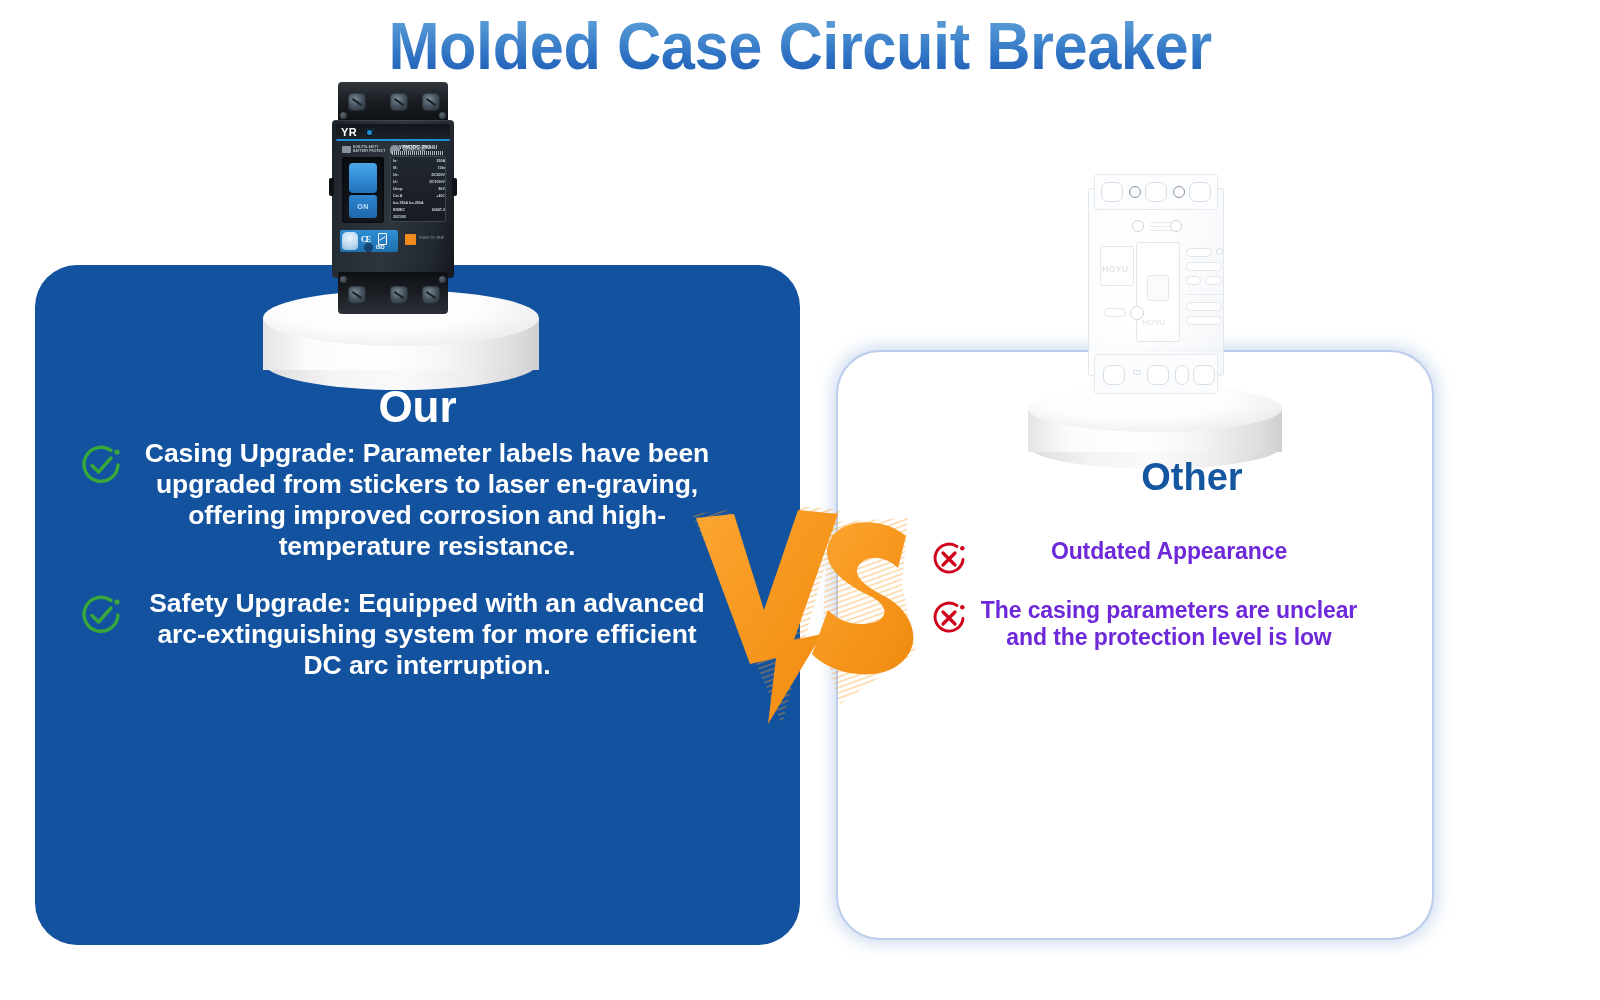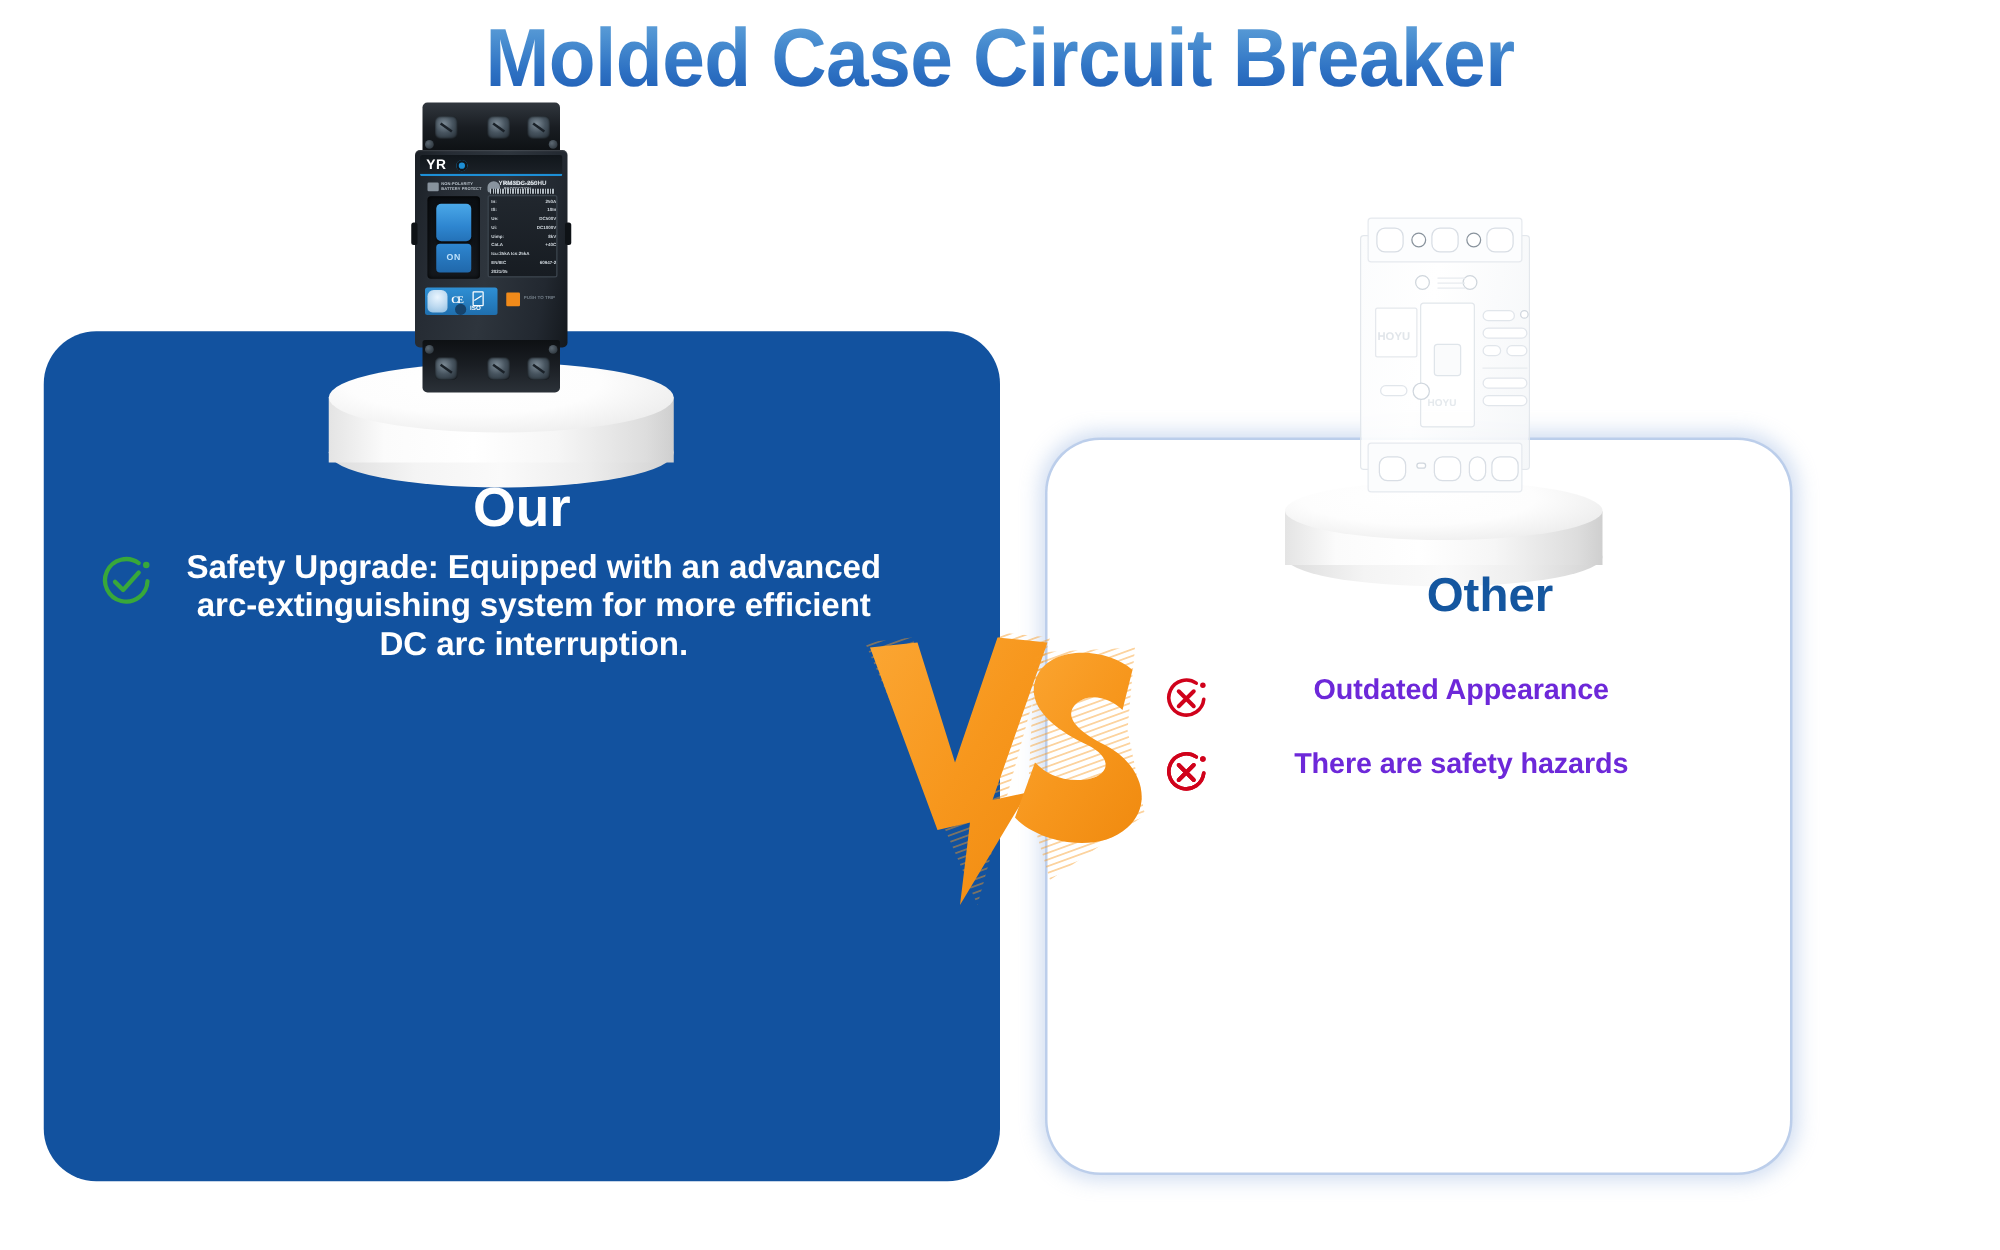--- a/index.html
+++ b/index.html
@@ -389,20 +389,30 @@
   <div class="gh-pill" style="left:98px; top:148px; width:36px;"></div>
   <div class="gh-pill" style="left:16px; top:140px; width:22px;"></div>
   <div class="gh-term-sm" style="left:42px; top:138px; width:14px; height:14px;"></div>
 </div>
 
 <div id="heading-our">Our</div>
 <div id="heading-other">Other</div>
 
 <div id="list-our">
 
+  <div class="our-row">
+    <div class="our-icon">
+      <svg viewBox="0 0 46 46" width="46" height="46">
+        <path d="M33 8.5 A17 17 0 1 0 40 23" fill="none" stroke="#38a83a" stroke-width="3.4" stroke-linecap="round"></path>
+        <circle cx="39" cy="10" r="2.6" fill="#38a83a"></circle>
+        <path d="M14 23.5 L20.5 30 L33 16" fill="none" stroke="#38a83a" stroke-width="3.4" stroke-linecap="round" stroke-linejoin="round"></path>
+      </svg>
+    </div>
+    <div class="our-text">Casing Upgrade: Parameter labels have been upgraded from stickers to laser en-graving, offering improved corrosion and high-temperature resistance.</div>
+  </div>
 
   <div class="our-row">
     <div class="our-icon">
       <svg viewBox="0 0 46 46" width="46" height="46">
         <path d="M33 8.5 A17 17 0 1 0 40 23" fill="none" stroke="#38a83a" stroke-width="3.4" stroke-linecap="round"></path>
         <circle cx="39" cy="10" r="2.6" fill="#38a83a"></circle>
         <path d="M14 23.5 L20.5 30 L33 16" fill="none" stroke="#38a83a" stroke-width="3.4" stroke-linecap="round" stroke-linejoin="round"></path>
       </svg>
     </div>
     <div class="our-text">Safety Upgrade: Equipped with an advanced arc-extinguishing system for more efficient DC arc interruption.</div>
@@ -422,32 +432,23 @@
   </div>
 
   <div class="other-row">
     <div class="other-icon">
       <svg viewBox="0 0 38 38" width="38" height="38">
         <path d="M27 6.5 A14 14 0 1 0 33 19.5" fill="none" stroke="#d0021b" stroke-width="2.9" stroke-linecap="round"></path>
         <circle cx="32.3" cy="8.2" r="2.2" fill="#d0021b"></circle>
         <path d="M13 13 L25 25 M25 13 L13 25" fill="none" stroke="#d0021b" stroke-width="3.2" stroke-linecap="round"></path>
       </svg>
     </div>
-  </div>
-
-  <div class="other-row">
-    <div class="other-icon">
-      <svg viewBox="0 0 38 38" width="38" height="38">
-        <path d="M27 6.5 A14 14 0 1 0 33 19.5" fill="none" stroke="#d0021b" stroke-width="2.9" stroke-linecap="round"></path>
-        <circle cx="32.3" cy="8.2" r="2.2" fill="#d0021b"></circle>
-        <path d="M13 13 L25 25 M25 13 L13 25" fill="none" stroke="#d0021b" stroke-width="3.2" stroke-linecap="round"></path>
-      </svg>
-    </div>
-    <div class="other-text">There are safety hazards</div>
-  </div>
+    <div class="other-text">The casing parameters are unclear and the protection level is low</div>
+  </div>
+
 </div>
 
 <div id="vs-badge">
   <svg viewBox="0 0 246 236" width="246" height="236">
     <defs>
       <linearGradient id="vsg" x1="0" y1="0" x2="1" y2="1">
         <stop offset="0%" stop-color="#fba633"></stop>
         <stop offset="50%" stop-color="#f7971d"></stop>
         <stop offset="100%" stop-color="#f08a0f"></stop>
       </linearGradient>

